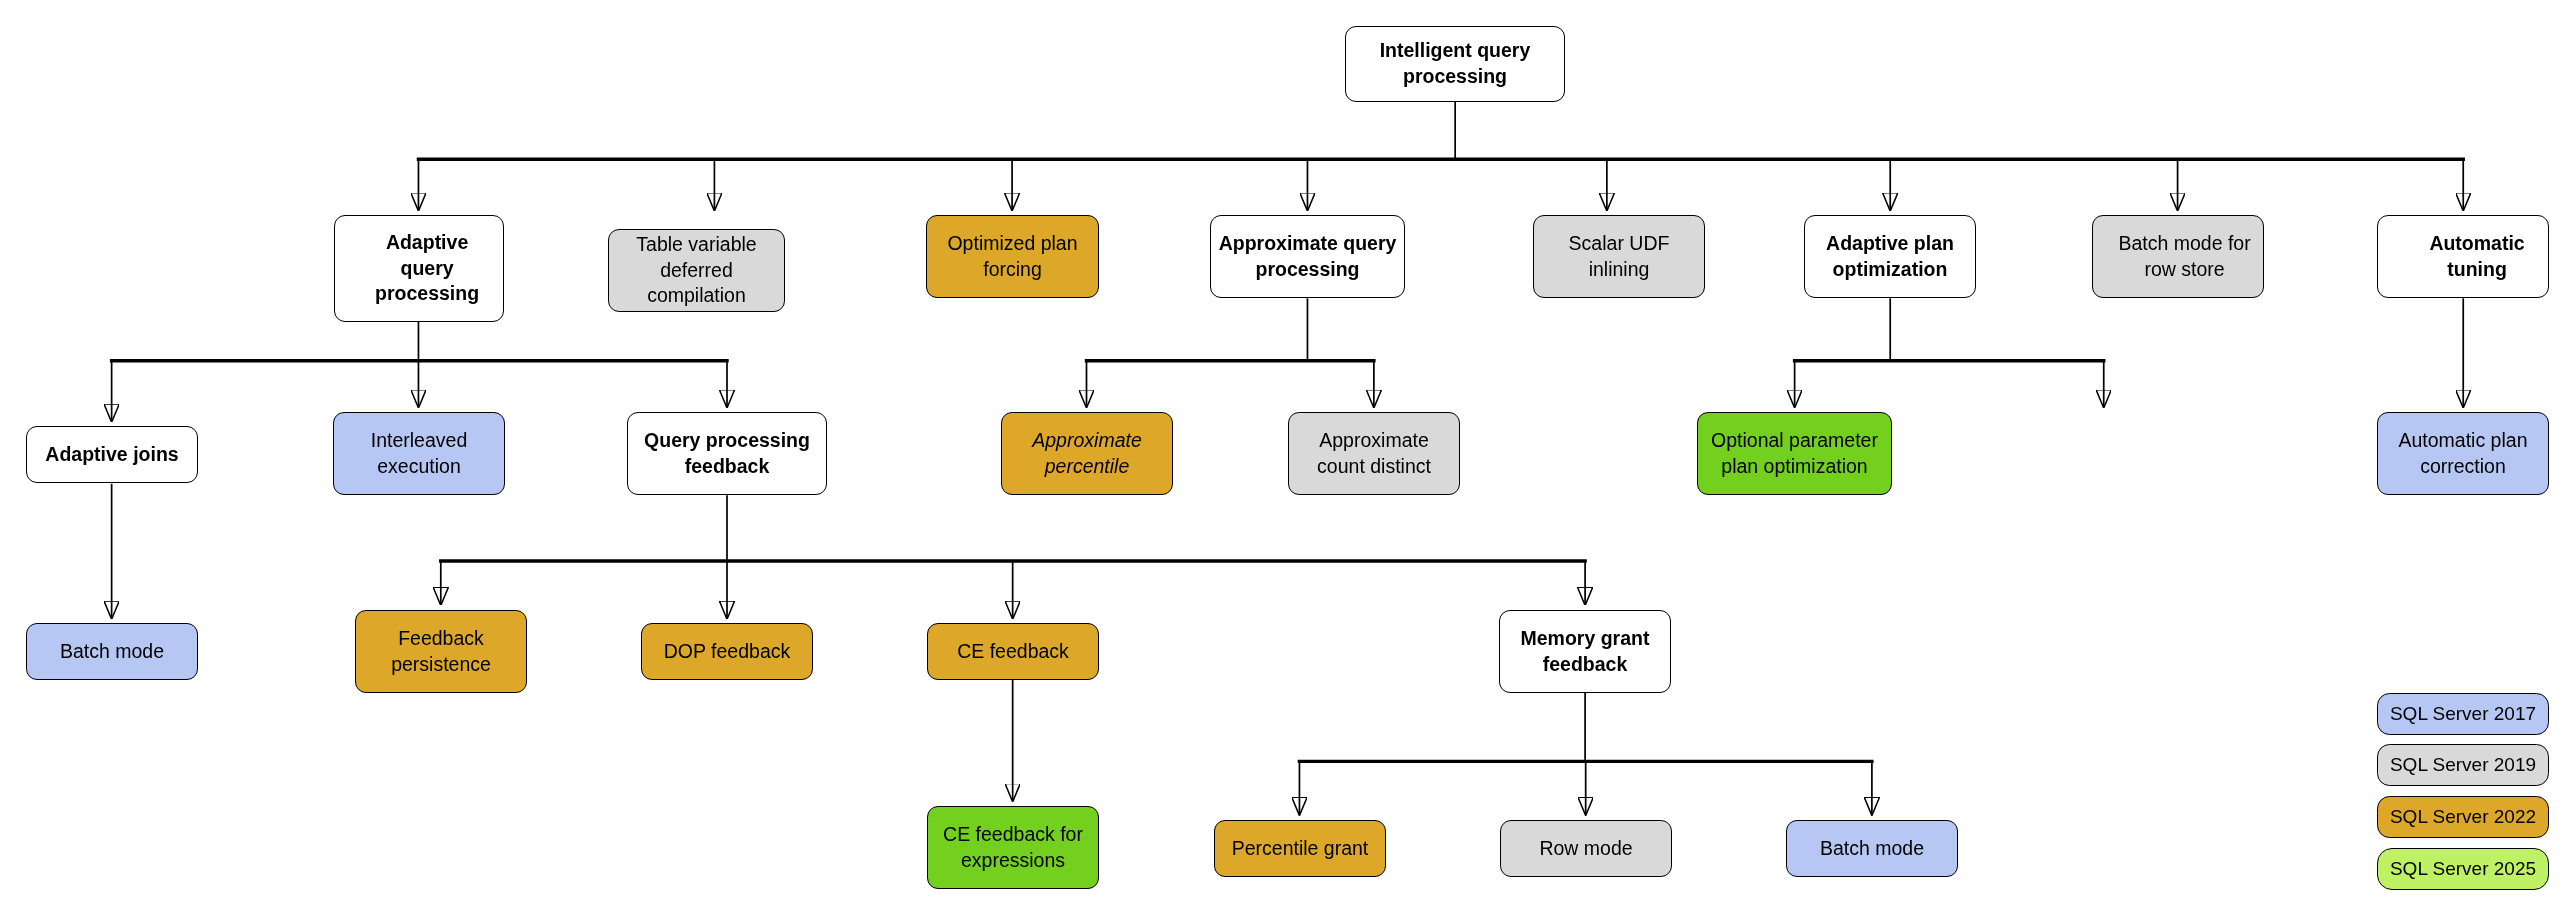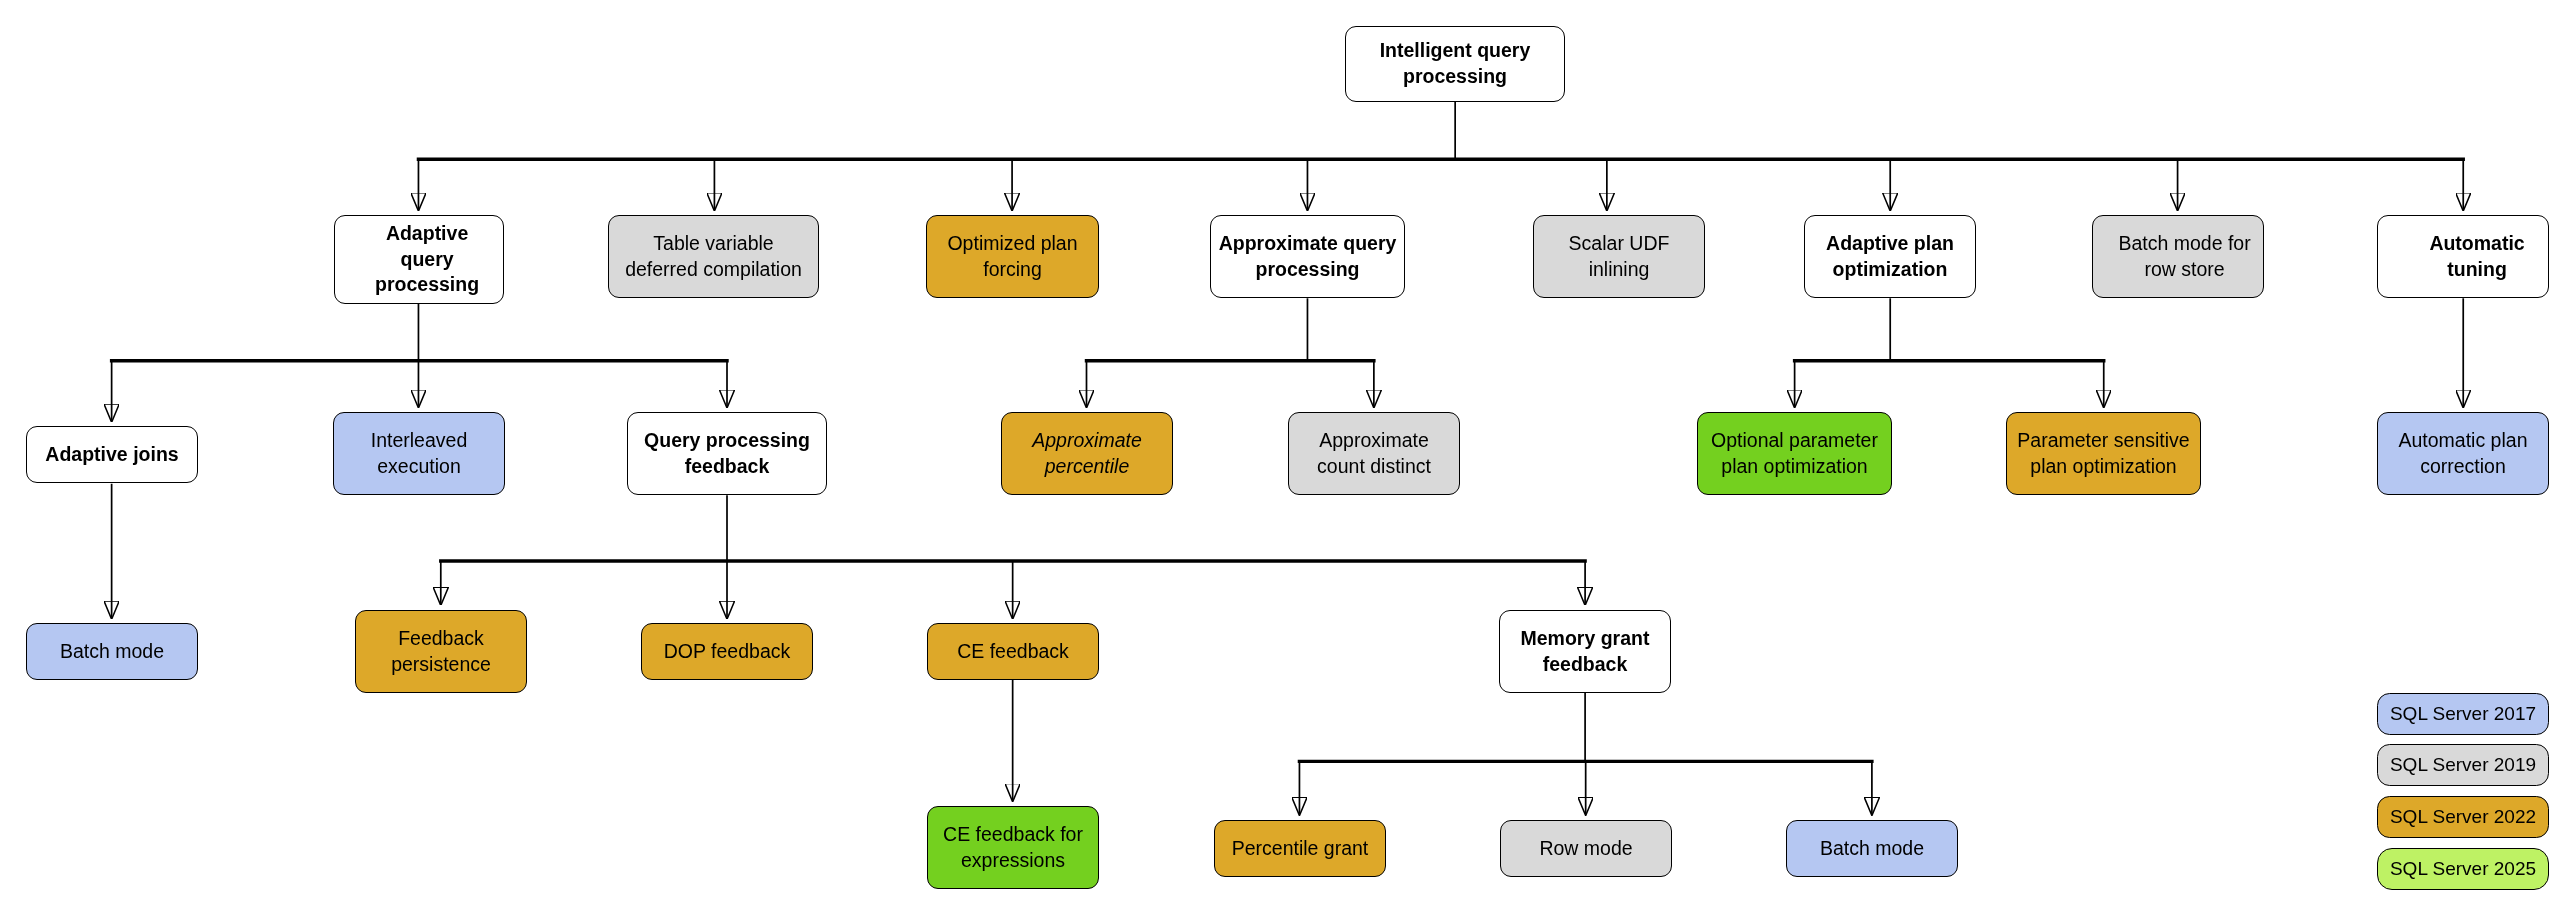--- a/index.html
+++ b/index.html
@@ -102,24 +102,24 @@
     <path class="bus" d="M2267 1330 H3273"></path>
     <path class="ln" marker-end="url(#ah)" d="M2270 1330 V1422"></path>
     <path class="ln" marker-end="url(#ah)" d="M2770 1330 V1422"></path>
     <path class="ln" marker-end="url(#ah)" d="M3270 1330 V1422"></path>
   </svg>
 
   <div class="node cat" style="left: 1345px; top: 26px; width: 220px; height: 76px; background: rgb(255, 255, 255);">
       <span>Intelligent query processing</span>
     </div>
 
-  <div class="node cat" style="left: 334px; top: 215px; width: 170px; height: 89px; background: rgb(255, 255, 255); padding-left: 23px;">
+  <div class="node cat" style="left: 334px; top: 215px; width: 170px; height: 107px; background: rgb(255, 255, 255); padding-left: 23px;">
       <span>Adaptive query processing</span>
     </div>
-  <div class="node" style="left: 608px; top: 215px; width: 211px; height: 83px; background: rgb(217, 217, 217);">
+  <div class="node" style="left: 608px; top: 229px; width: 177px; height: 83px; background: rgb(217, 217, 217);">
       <span>Table variable deferred compilation</span>
     </div>
   <div class="node" style="left: 926px; top: 215px; width: 173px; height: 83px; background: rgb(221, 168, 41);">
       <span>Optimized plan forcing</span>
     </div>
   <div class="node cat" style="left: 1210px; top: 215px; width: 195px; height: 83px; background: rgb(255, 255, 255);">
       <span>Approximate query processing</span>
     </div>
   <div class="node" style="left: 1521px; top: 215px; width: 172px; height: 83px; background: rgb(217, 217, 217); margin-left: 12px;">
       <span>Scalar UDF inlining</span>
@@ -145,23 +145,20 @@
     </div>
   <div class="node" style="left: 1001px; top: 412px; width: 172px; height: 83px; background: rgb(221, 168, 41); font-style: italic;">
       <span>Approximate percentile</span>
     </div>
   <div class="node" style="left: 1288px; top: 412px; width: 172px; height: 83px; background: rgb(217, 217, 217);">
       <span>Approximate count distinct</span>
     </div>
   <div class="node" style="left: 1697px; top: 412px; width: 195px; height: 83px; background: rgb(116, 208, 31);">
       <span>Optional parameter plan optimization</span>
     </div>
-  <div class="node" style="left: 2006px; top: 412px; width: 195px; height: 83px; background: rgb(221, 168, 41);">
-      <span>Parameter sensitive plan optimization</span>
-    </div>
   <div class="node" style="left: 2377px; top: 412px; width: 172px; height: 83px; background: rgb(181, 199, 242);">
       <span>Automatic plan correction</span>
     </div>
 
   <div class="node" style="left: 26px; top: 623px; width: 172px; height: 57px; background: rgb(181, 199, 242);">
       <span>Batch mode</span>
     </div>
   <div class="node" style="left: 355px; top: 610px; width: 172px; height: 83px; background: rgb(221, 168, 41);">
       <span>Feedback persistence</span>
     </div>

